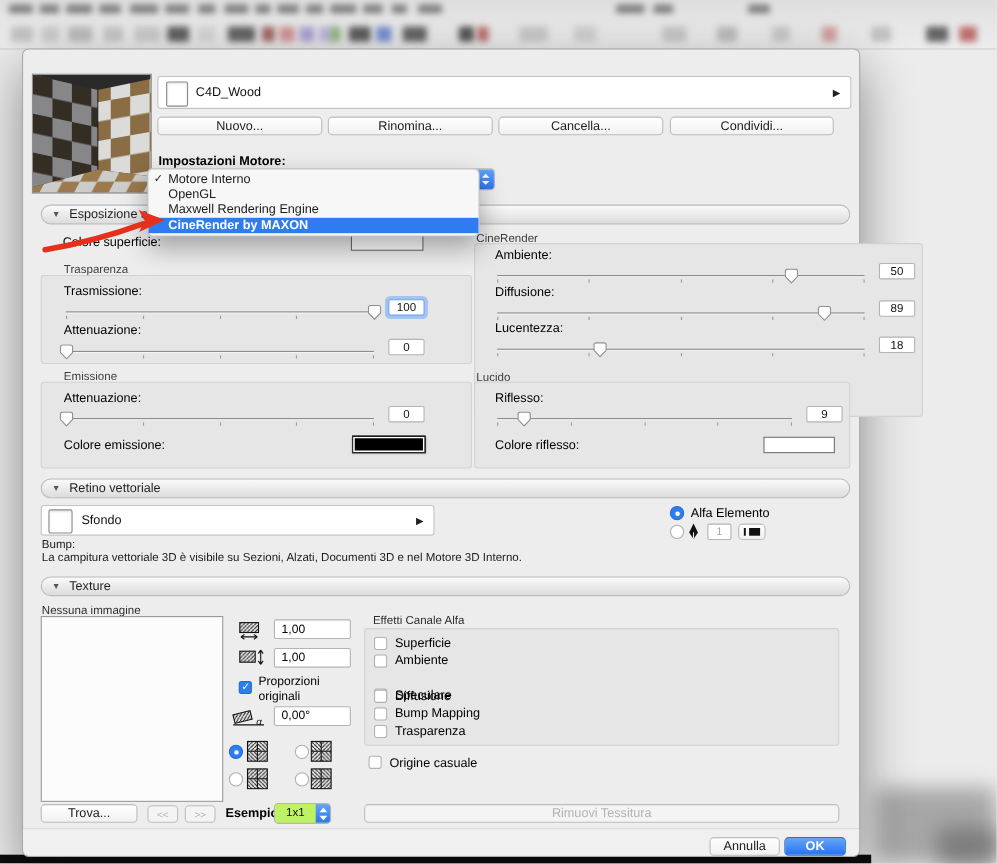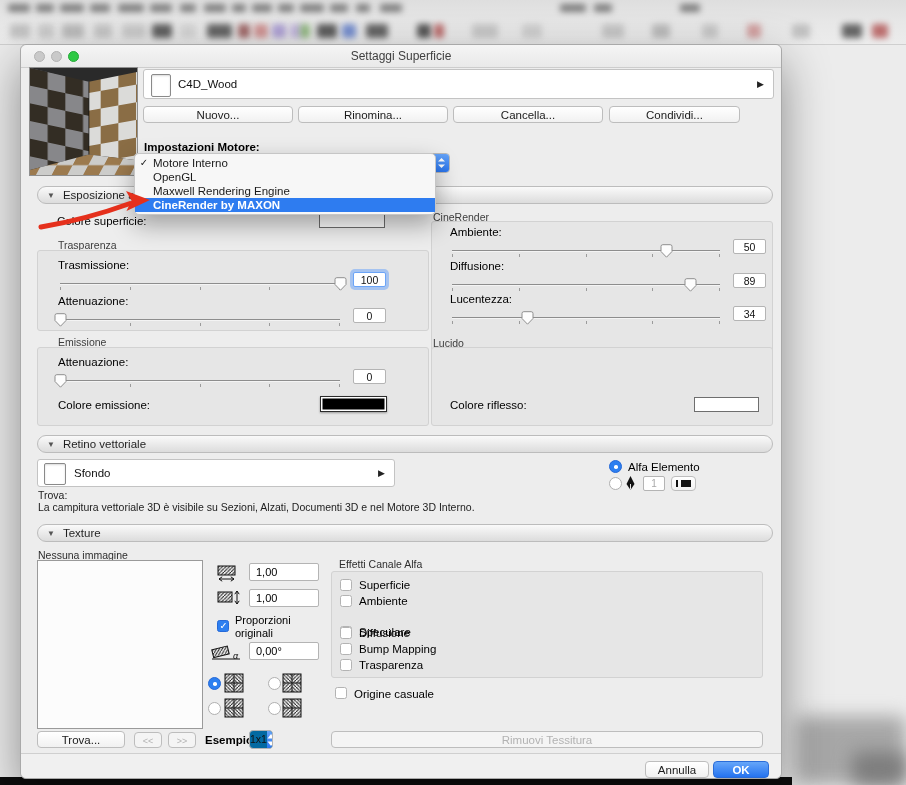--- a/index.html
+++ b/index.html
@@ -98,21 +98,21 @@
         box-sizing:border-box;vertical-align:-2px;}
   .cbox.on{background:#2d7ff0;border-color:#2569d8;position:relative;}
   .cbox.on::after{content:"✓";position:absolute;left:1.5px;top:-1px;color:#fff;font-size:9.5px;font-weight:700;}
   .cbrow{position:absolute;left:8px;height:14px;font-size:11.5px;display:flex;gap:7px;align-items:center;color:#000;}
 
   
   .tfield{position:absolute;background:#fff;border:1px solid #b4b4b4;border-radius:2px;font-size:11px;
           line-height:16px;padding-left:6px;box-sizing:border-box;color:#000;}
 
   
-  #sample-stepper{left:228px;top:685px;width:24px;height:19px;background:#0369a1;border:1px solid #b4b4b4;
+  #sample-stepper{left:228px;top:685px;width:52px;height:19px;background:#bef264;border:1px solid #b4b4b4;
                   border-radius:4px;display:flex;box-sizing:border-box;overflow:hidden;}
   #sample-stepper .stepval{flex:1;text-align:center;font-size:10.5px;line-height:17px;}
   #sample-stepper .steparrows{width:13px;background:linear-gradient(#64a3f8,#2b77f0);
                   display:flex;flex-direction:column;align-items:center;justify-content:center;gap:2px;}
 
   #footer{left:0;top:708px;width:760px;height:25px;background:#f0f0f0;border-top:1px solid #cfcfcf;
           border-radius:0 0 6px 6px;box-sizing:border-box;}
 
   .notetext{font-size:10.5px;color:#1c1c1c;}
   svg{display:block;}
@@ -178,26 +178,20 @@
     <div class="chip" style="left: 842px; top: 24px; width: 20px; height: 14px; background: rgb(68, 68, 68); opacity: 0.8;"></div>
     <div class="chip" style="left: 872px; top: 24px; width: 16px; height: 14px; background: rgb(176, 80, 80); opacity: 0.8;"></div>
   </div>
 
 <div class="abs bg-blob" id="bottom-right-gray"></div>
 <div class="abs bg-blob" id="bottom-right-dark"></div>
 <div class="abs" id="bottom-black"></div>
 
 <div class="abs" id="dialog">
 
-  <div class="abs" id="titlebar">
-    <span class="light gray" style="left:13px"></span>
-    <span class="light gray" style="left:30px"></span>
-    <span class="light green" style="left:47px"></span>
-    <div id="win-title">Settaggi Superficie</div>
-  </div>
 
   
   <div class="abs" id="preview">
     <svg width="107" height="107" viewBox="0 0 109 109">
       <defs>
         <pattern id="wl" width="36" height="36" patternUnits="userSpaceOnUse" patternTransform="skewY(12)">
           <rect width="36" height="36" fill="#87878a"></rect>
           <rect width="18" height="18" fill="#332d24"></rect>
             <rect x="18" y="18" width="18" height="18" fill="#332d24"></rect>
         </pattern>
@@ -224,21 +218,21 @@
   <div class="abs whitebar" id="name-bar">
     <span class="mini-swatch" style="left:7px;top:3.5px;width:18px;height:21px"></span>
     <span class="bar-label" style="left:34px">C4D_Wood</span>
     <span class="bar-arrow">▶</span>
   </div>
 
   
   <div class="btn" style="left:122px;top:61px;width:150px">Nuovo...</div>
   <div class="btn" style="left:277px;top:61px;width:150px">Rinomina...</div>
   <div class="btn" style="left:432px;top:61px;width:150px">Cancella...</div>
-  <div class="btn" style="left:588px;top:61px;width:131px">Condividi...</div>
+  <div class="btn" style="left:588px;top:61px;width:149px">Condividi...</div>
 
   <div class="abs" id="engine-label">Impostazioni Motore:</div>
 
   
   <div class="abs" id="engine-popup">
     <span class="cap">
       <svg width="9" height="12">
           <path d="M4.5 1 L8 4.5 H1 Z" fill="#fff"></path>
           <path d="M4.5 11 L1 7.5 H8 Z" fill="#fff"></path>
         </svg>
@@ -335,21 +329,21 @@
             <path d="M1 2.5 A1.8 1.8 0 0 1 2.8 0.7 h7.4 A1.8 1.8 0 0 1 12 2.5 v5 L6.5 13.2 1 7.5 Z" fill="#fdfdfd" stroke="#8e8e8e" stroke-width="1"></path>
           </svg>
         </div>
         <div class="sval">0</div>
       </div>
     <div class="lbl" style="left:20px;top:51px">Colore emissione:</div>
     <div class="swatch black" style="left:282px;top:48px;width:67px;height:16px"></div>
   </div>
 
   <div class="gtitle" style="left:412px;top:166px">CineRender</div>
-  <div class="abs group" style="left:410px;top:176px;width:342px;height:158px">
+  <div class="abs group" style="left:410px;top:176px;width:408px;height:158px">
     <div class="srow" style="left:18px;right:6px;top:4px">
         <div class="slabel">Ambiente:</div>
         <div class="sline">
           <div class="strack"></div>
           <div class="sticks">
             <i></i>
             <i></i>
             <i></i>
             <i></i>
             <i></i>
@@ -385,42 +379,59 @@
             <i></i>
             <i></i>
             <i></i>
             <i></i>
             <i></i>
           </div>
           <svg class="sthumb" width="13" height="14" viewBox="0 0 13 14" style="left: 28%;">
             <path d="M1 2.5 A1.8 1.8 0 0 1 2.8 0.7 h7.4 A1.8 1.8 0 0 1 12 2.5 v5 L6.5 13.2 1 7.5 Z" fill="#fdfdfd" stroke="#8e8e8e" stroke-width="1"></path>
           </svg>
         </div>
-        <div class="sval">34</div>
+        <div class="sval">18</div>
       </div>
   </div>
 
   <div class="gtitle" style="left:412px;top:292px">Lucido</div>
   <div class="abs group" style="left:410px;top:302px;width:342px;height:79px">
+    <div class="srow" style="left:18px;right:6px;top:8px">
+        <div class="slabel">Riflesso:</div>
+        <div class="sline">
+          <div class="strack"></div>
+          <div class="sticks">
+            <i></i>
+            <i></i>
+            <i></i>
+            <i></i>
+            <i></i>
+          </div>
+          <svg class="sthumb" width="13" height="14" viewBox="0 0 13 14" style="left: 9%;">
+            <path d="M1 2.5 A1.8 1.8 0 0 1 2.8 0.7 h7.4 A1.8 1.8 0 0 1 12 2.5 v5 L6.5 13.2 1 7.5 Z" fill="#fdfdfd" stroke="#8e8e8e" stroke-width="1"></path>
+          </svg>
+        </div>
+        <div class="sval">9</div>
+      </div>
     <div class="lbl" style="left:18px;top:51px">Colore riflesso:</div>
     <div class="swatch white" style="left:262px;top:49px;width:65px;height:15px"></div>
   </div>
 
   
   <div class="abs sect" style="left:16px;top:390px;width:736px">
     <span class="tri">▼</span>
     <span>Retino vettoriale</span>
   </div>
 
   <div class="abs whitebar" style="left:16px;top:414px;width:358px;height:28px">
     <span class="mini-swatch" style="left:6px;top:3px;width:20px;height:20px"></span>
     <span class="bar-label" style="left:36px;line-height:26px">Sfondo</span>
     <span class="bar-arrow" style="line-height:26px">▶</span>
   </div>
-  <div class="abs notetext" style="left:17px;top:444px">Trova:</div>
+  <div class="abs notetext" style="left:17px;top:444px">Bump:</div>
   <div class="abs notetext" style="left:17px;top:456px">La campitura vettoriale 3D è visibile su Sezioni, Alzati, Documenti 3D e nel Motore 3D Interno.</div>
 
   <span class="radio on" style="left:588px;top:415px"></span>
   <div class="lbl" style="left:607px;top:416px">Alfa Elemento</div>
   <span class="radio" style="left:588px;top:432px"></span>
   <span class="abs" style="left:604px;top:430px">
     <svg width="11" height="16">
         <path d="M5.5 1 L9.5 9 L5.5 15 L1.5 9 Z" fill="#111"></path>
         <path d="M5.5 9 v5.5" stroke="#fff" stroke-width="0.9"></path>
       </svg>

